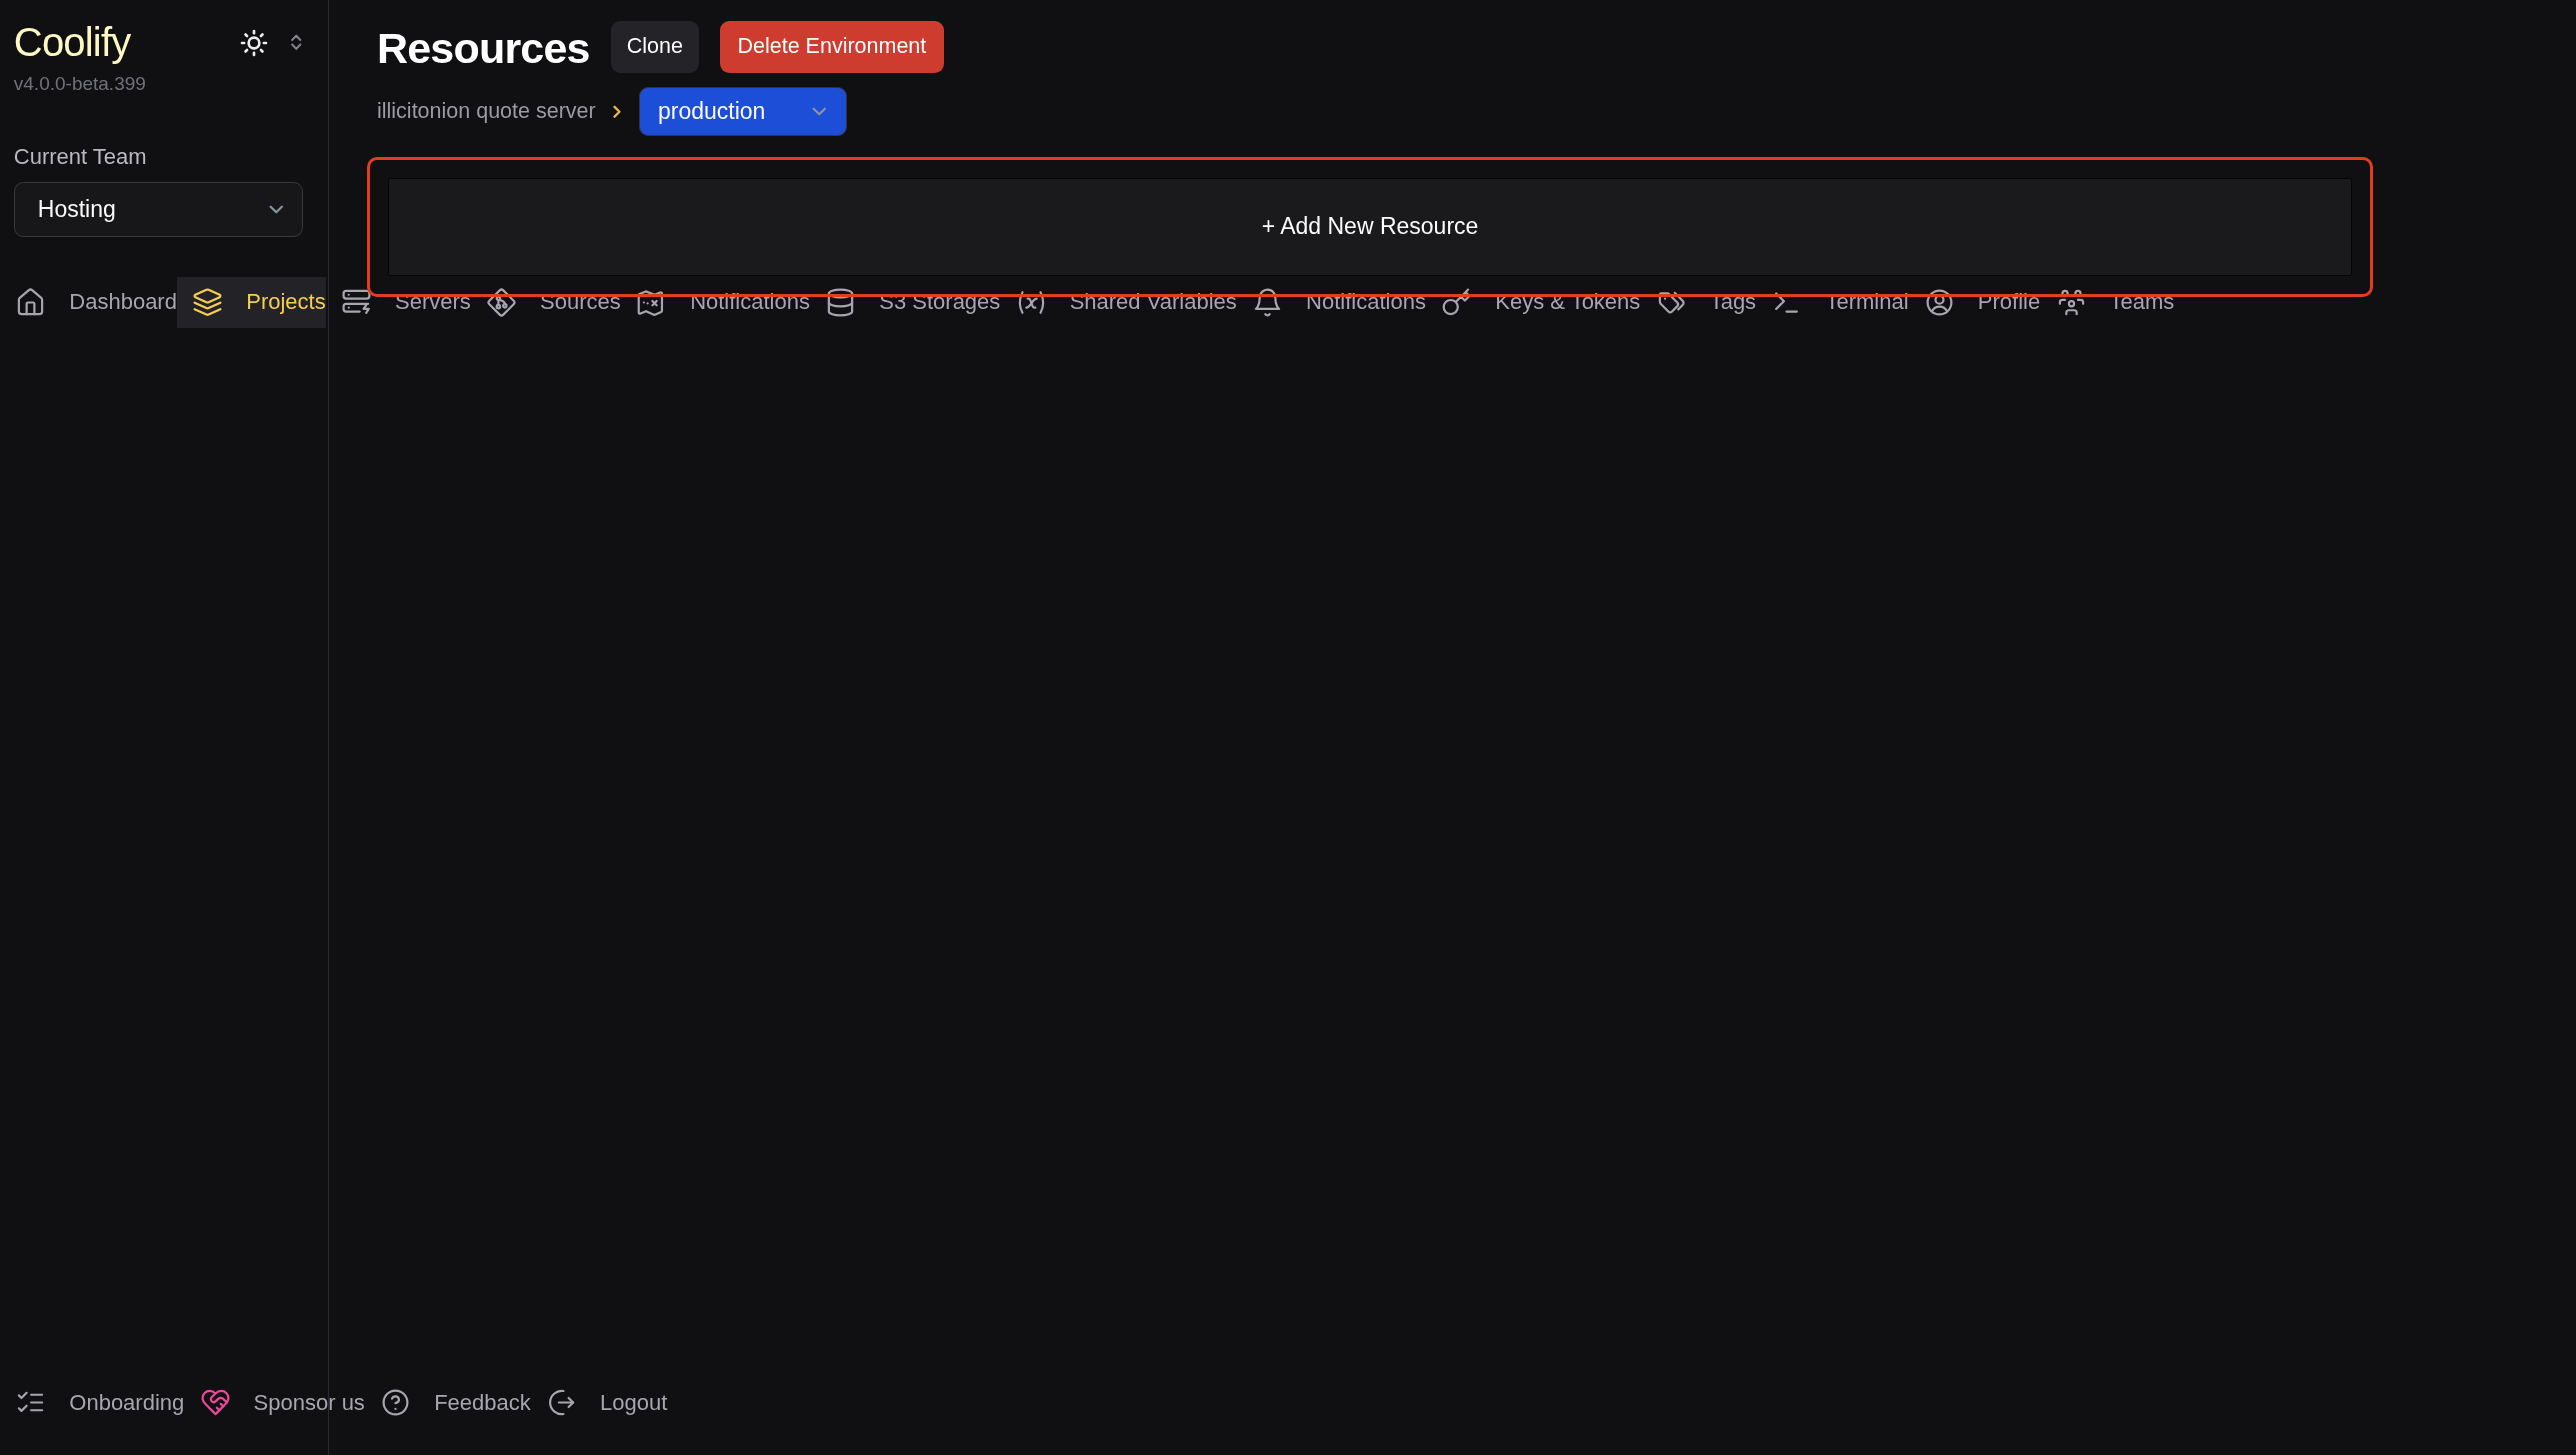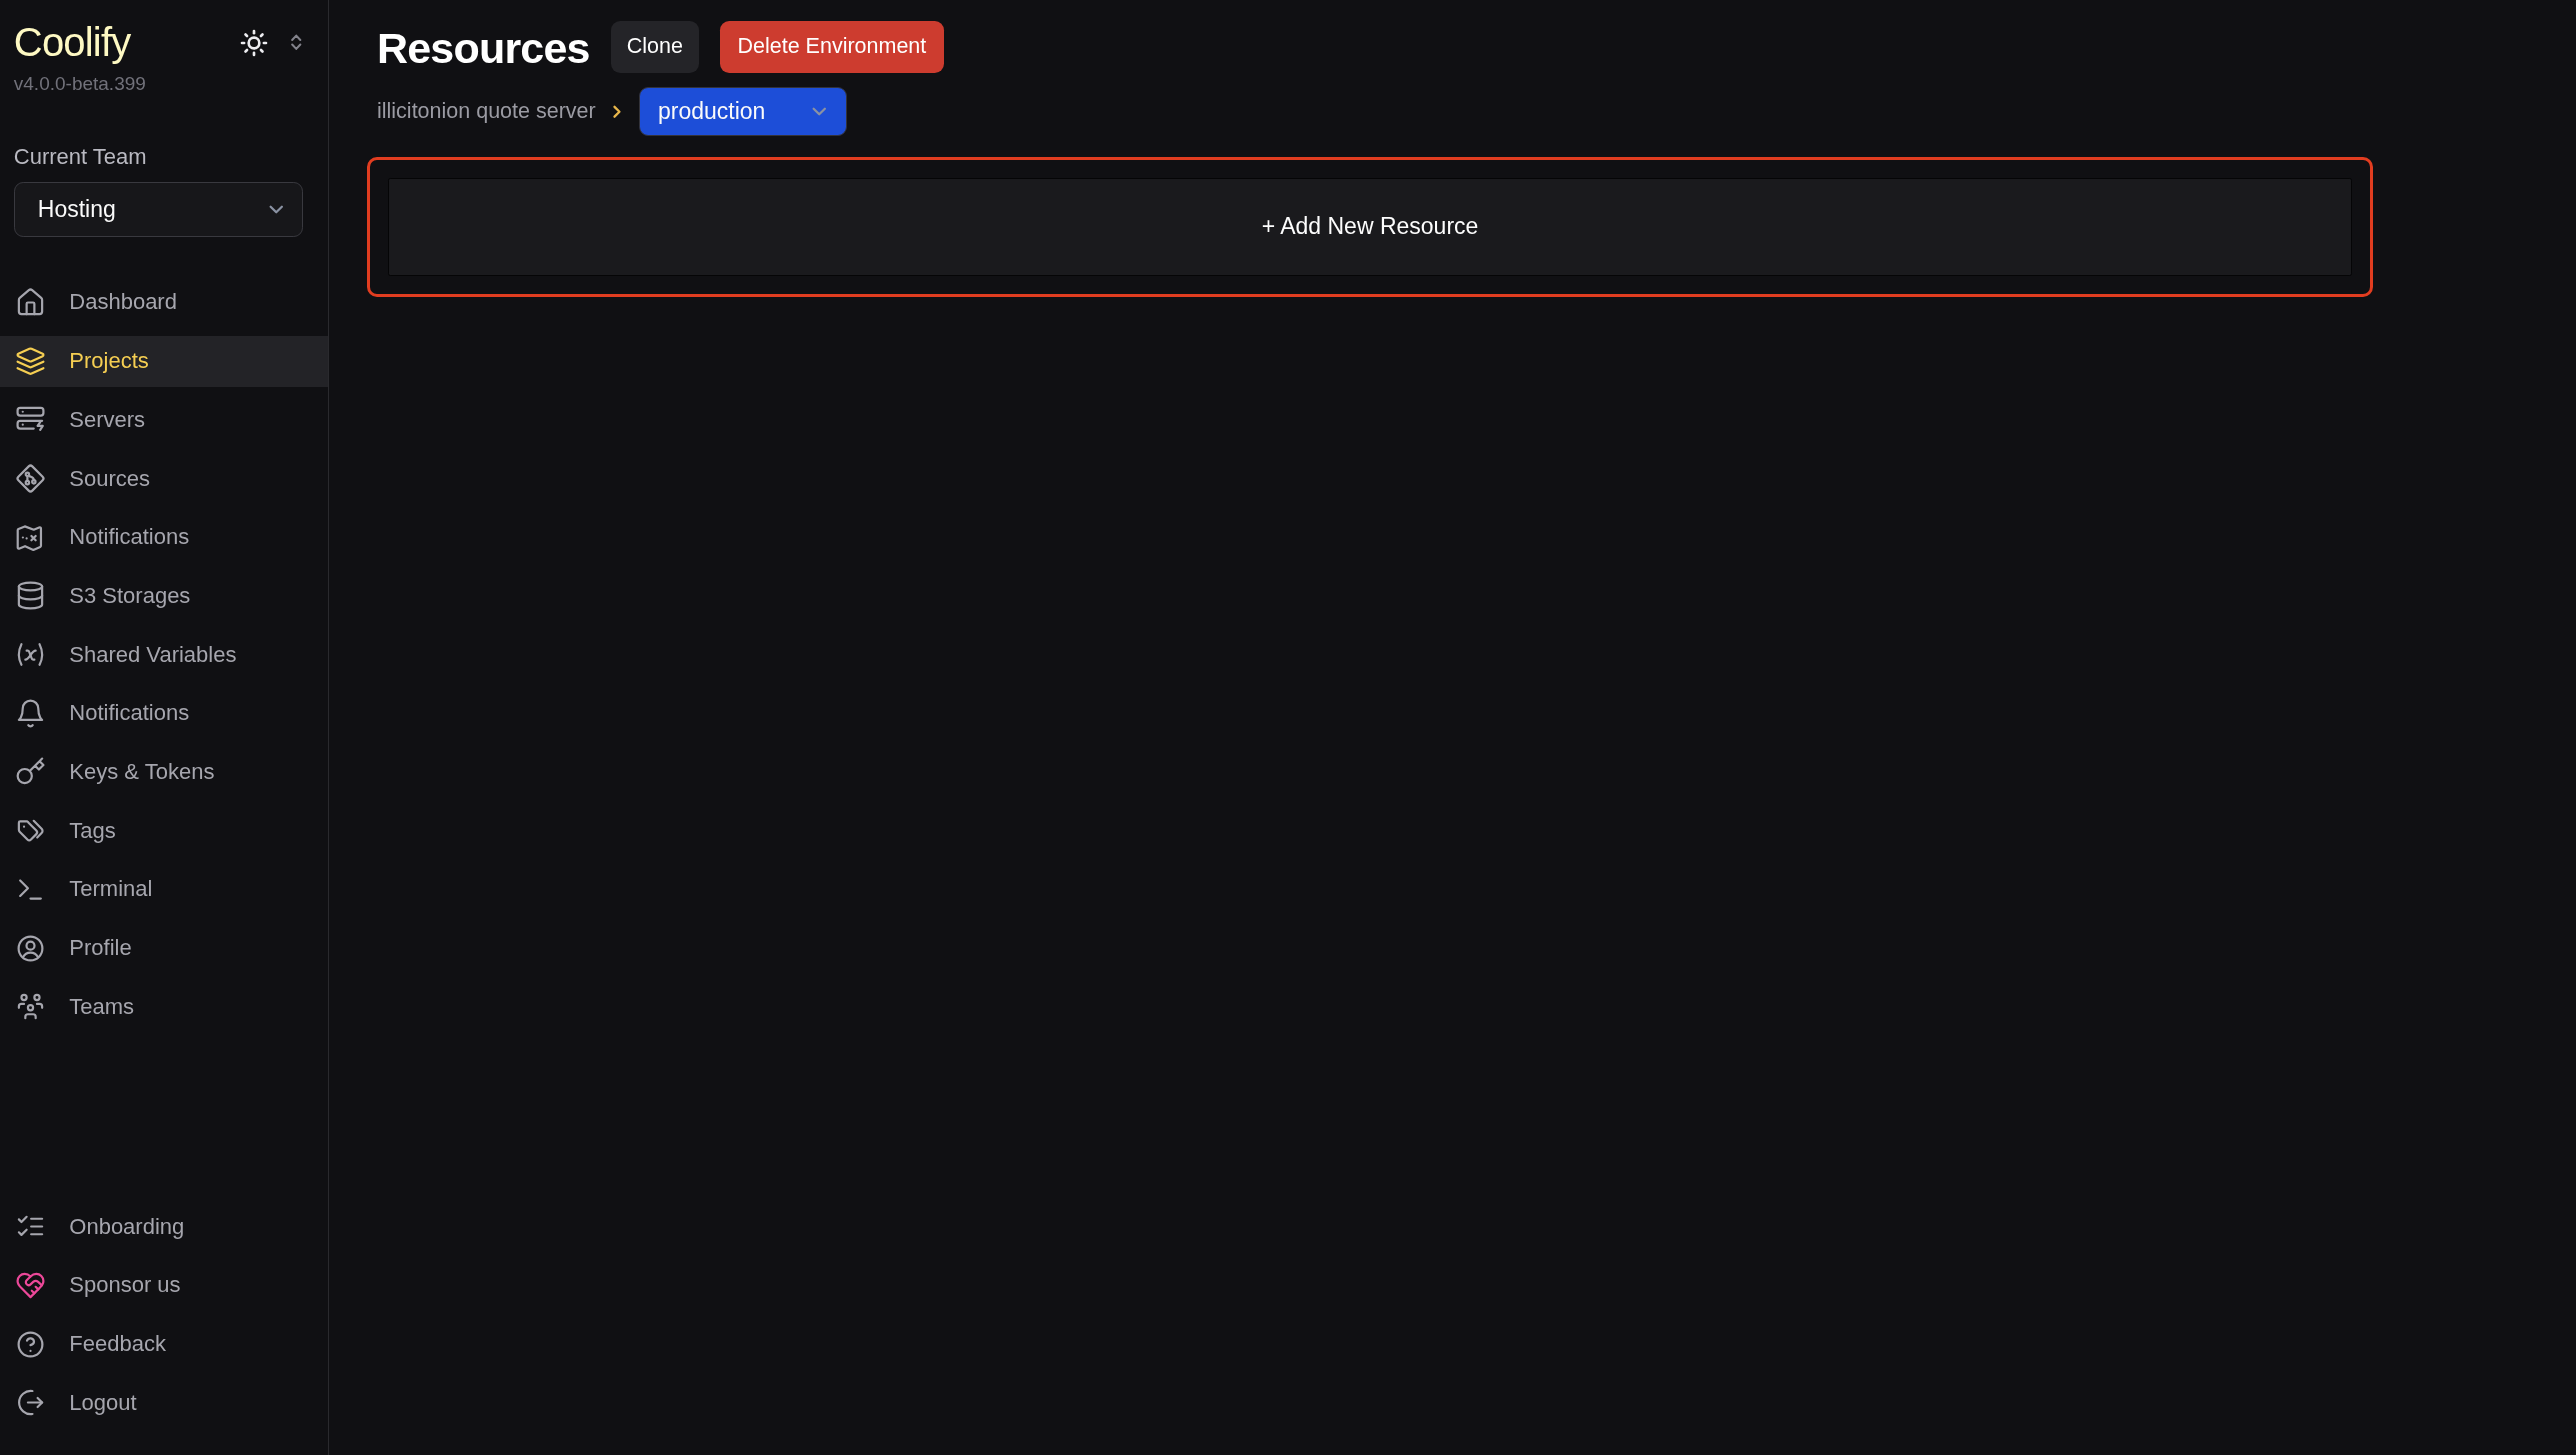--- a/index.html
+++ b/index.html
@@ -43,21 +43,21 @@
   .team-select{
     margin:12.3px 25px 0 13.8px;height:55px;
     background:#17171a;border:1.5px solid #39393f;border-radius:9.2px;
     display:flex;align-items:center;justify-content:space-between;
     padding:0 13.8px 0 23px;cursor:pointer;
   }
   .team-select .sel-text{font-size:23px;color:#fafafa}
   .sel-chevron{width:24.5px;height:24.5px;color:#8a92a3}
   .sel-chevron svg{width:24.5px;height:24.5px;stroke-width:2.2}
 
-  .nav{margin-top:40px;display:flex;flex-direction:column}
+  .nav{margin-top:40px;display:flex;}
   .nav-footer{margin-top:auto;padding-bottom:20px}
   .nav-item{
     height:51px;margin-bottom:7.7px;
     display:flex;align-items:center;
     padding-left:15.3px;cursor:pointer;color:var(--muted);
     text-decoration:none;
   }
   .nav-item.active{background:#232327;color:var(--accent-yellow)}
   .nav-icon{width:31px;height:31px;margin-right:23px;flex:none}
   .nav-icon svg{width:31px;height:31px}

